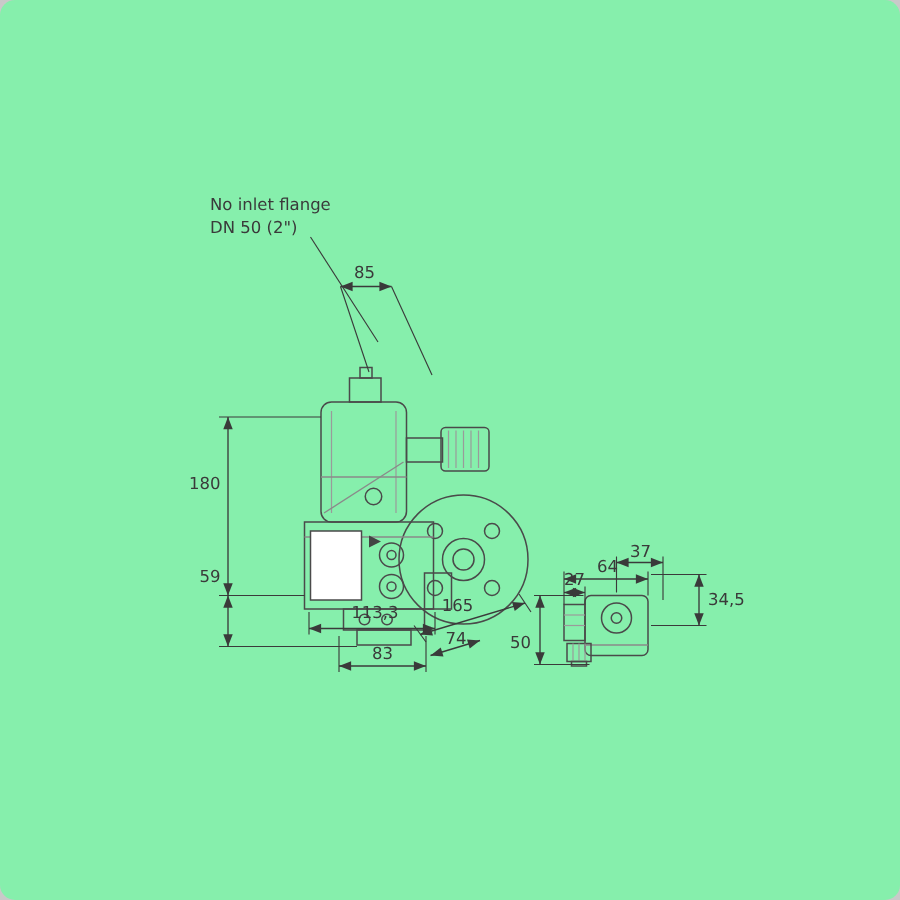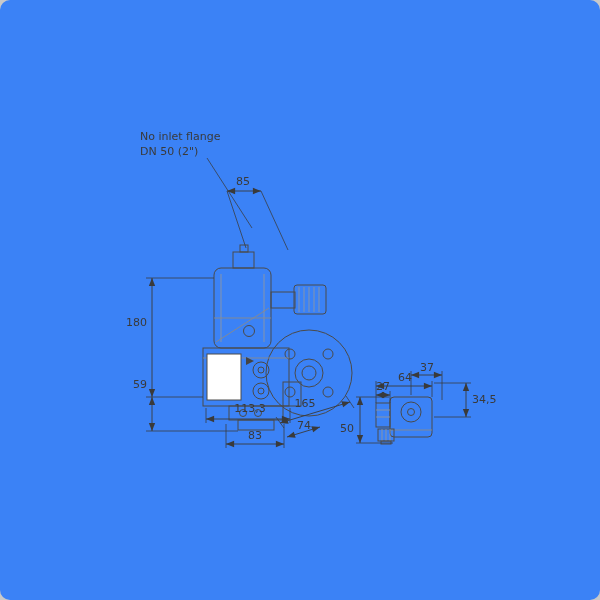--- a/index.html
+++ b/index.html
@@ -1,17 +1,17 @@
 <!DOCTYPE html>
 <html><head>
 <meta charset="utf-8">
 <style>
   html,body{margin:0;padding:0}
   body{background:#c9c9c9;font-family:"DejaVu Sans",sans-serif}
-  .page{width:600px;height:600px;background:#3b82f6;border-radius:10px;position:relative;overflow:hidden;margin:0 auto}
+  .page{width:600px;height:600px;background:#86efac;border-radius:10px;position:relative;overflow:hidden;margin:0 auto}
   svg{display:block}
   .outline{stroke:#4a4a4a;stroke-width:1;fill:none}
   .shade{stroke:#9a9a9a;stroke-width:0.8;fill:none}
   .seam{stroke:#8a8a8a;stroke-width:0.9;fill:none}
   .dimline{stroke:#3a3a3a;stroke-width:0.9;fill:none}
   .ext{stroke:#3a3a3a;stroke-width:0.75;fill:none}
   text{font-size:11px;fill:#3a3a3a;stroke:none;font-family:"DejaVu Sans",sans-serif}
   .mid{text-anchor:middle}
   .end{text-anchor:end}
 </style>

